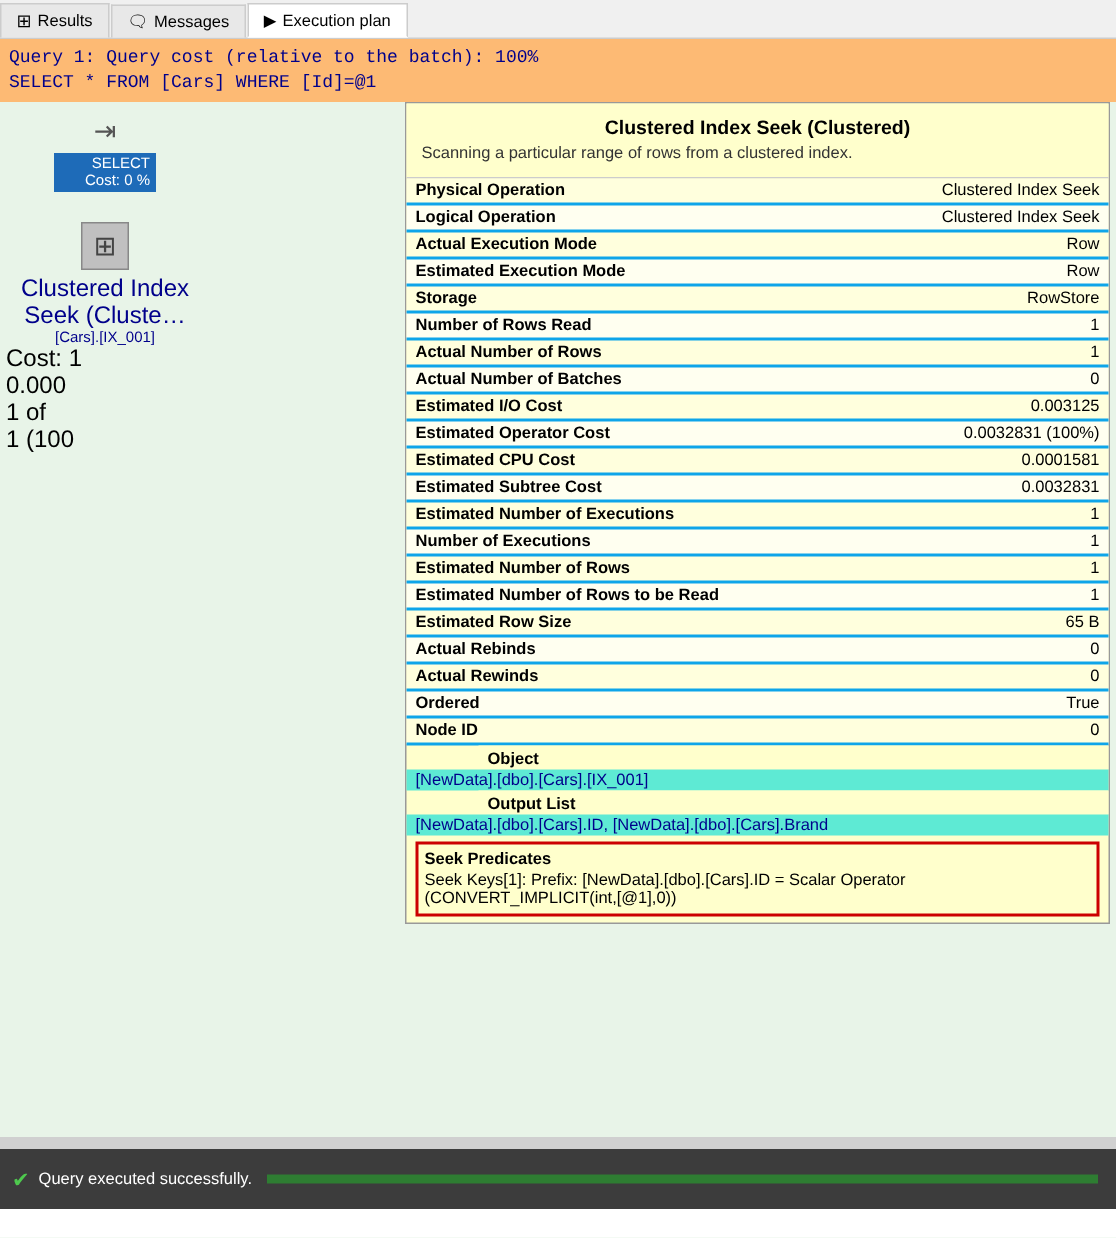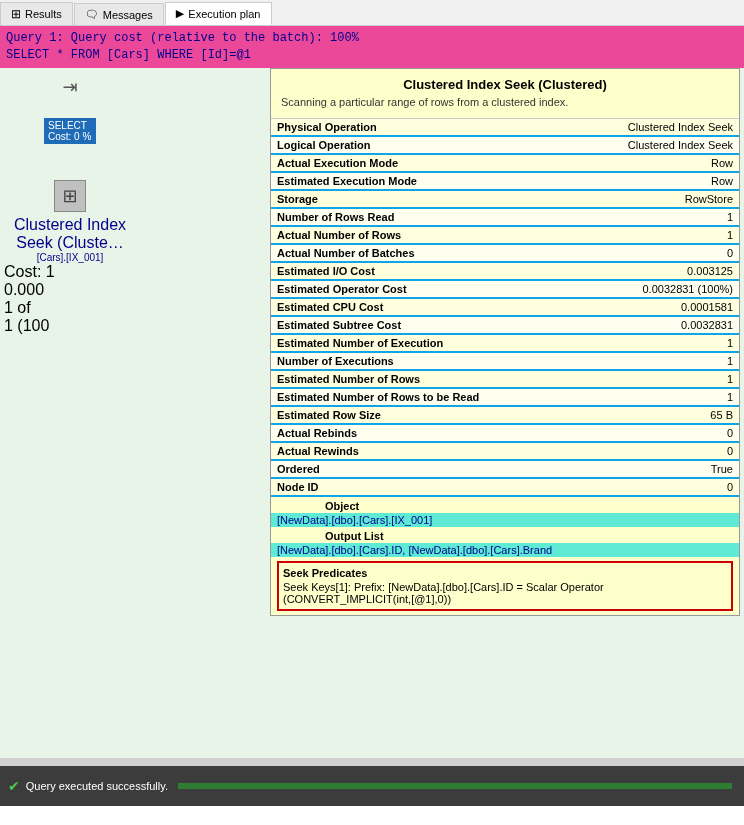--- a/index.html
+++ b/index.html
@@ -4,32 +4,32 @@
   <style>
     * { margin: 0; padding: 0; box-sizing: border-box; }
     body { font-family: 'Segoe UI', Arial, sans-serif; font-size: 12px; background: #fff; width: 744px; height: 825px; overflow: hidden; }
 
     
     .tabs { display: flex; align-items: flex-end; background: #f0f0f0; border-bottom: 1px solid #ccc; padding-top: 2px; }
     .tab { display: flex; align-items: center; gap: 4px; padding: 4px 10px; border: 1px solid #ccc; border-bottom: none; background: #e8e8e8; cursor: pointer; font-size: 11px; margin-right: 1px; }
     .tab.active { background: #fff; border-bottom: 1px solid #fff; z-index: 1; }
 
     
-    .query-info { padding: 4px 6px; background: #ec4899; font-family: 'Courier New', monospace; font-size: 12px; color: #00008b; line-height: 1.4; }
+    .query-info { padding: 4px 6px; background: #fdba74; font-family: 'Courier New', monospace; font-size: 12px; color: #00008b; line-height: 1.4; }
 
     
     .main-area { display: flex; position: relative; background: #e8f4e8; flex: 1; height: calc(825px - 95px - 40px); }
 
     
     .left-panel { width: 140px; padding: 8px 4px; background: #e8f4e8; position: relative; }
     .node-icon { width: 32px; height: 32px; background: #c0c0c0; border: 1px solid #888; display: flex; align-items: center; justify-content: center; margin: 0 auto 4px; }
     .node-label { font-size: 16px; text-align: center; color: #00008b; }
     .node-sublabel { font-size: 10px; text-align: center; color: #00008b; }
     .node-cost { font-size: 16px; text-align: left; color: #000; }
-    .select-box { background: #1e6bb8; color: #fff; text-align: left; padding: 2px 4px; font-size: 10px; margin: 16px auto; width: 52px; }
+    .select-box { background: #1e6bb8; color: #fff; text-align: right; padding: 2px 4px; font-size: 10px; margin: 0 auto; width: 68px; }
     .arrow-icon { text-align: center; font-size: 18px; color: #555; margin-bottom: 4px; }
 
     
     .tooltip-panel { position: absolute; left: 270px; top: 0; width: 470px; background: #ffffcc; border: 1px solid #999; z-index: 10; font-size: 11px; }
     .tooltip-header { background: #ffffcc; padding: 8px 10px 8px; border-bottom: 1px solid #ccc; }
     .tooltip-title { font-size: 13px; font-weight: bold; text-align: center; margin-bottom: 4px; }
     .tooltip-desc { font-size: 11px; color: #333; margin-bottom: 2px; }
     .tooltip-table { width: 100%; border-collapse: collapse; }
     .tooltip-table tr { border-bottom: 2px solid #0ea5e9; }
     .tooltip-table tr:nth-child(odd) { background: #ffffdd; }
@@ -152,21 +152,21 @@
           </tr>
           <tr>
             <td>Estimated CPU Cost</td>
             <td>0.0001581</td>
           </tr>
           <tr>
             <td>Estimated Subtree Cost</td>
             <td>0.0032831</td>
           </tr>
           <tr>
-            <td>Estimated Number of Execution</td>
+            <td>Estimated Number of Executions</td>
             <td>1</td>
           </tr>
           <tr>
             <td>Number of Executions</td>
             <td>1</td>
           </tr>
           <tr>
             <td>Estimated Number of Rows</td>
             <td>1</td>
           </tr>

